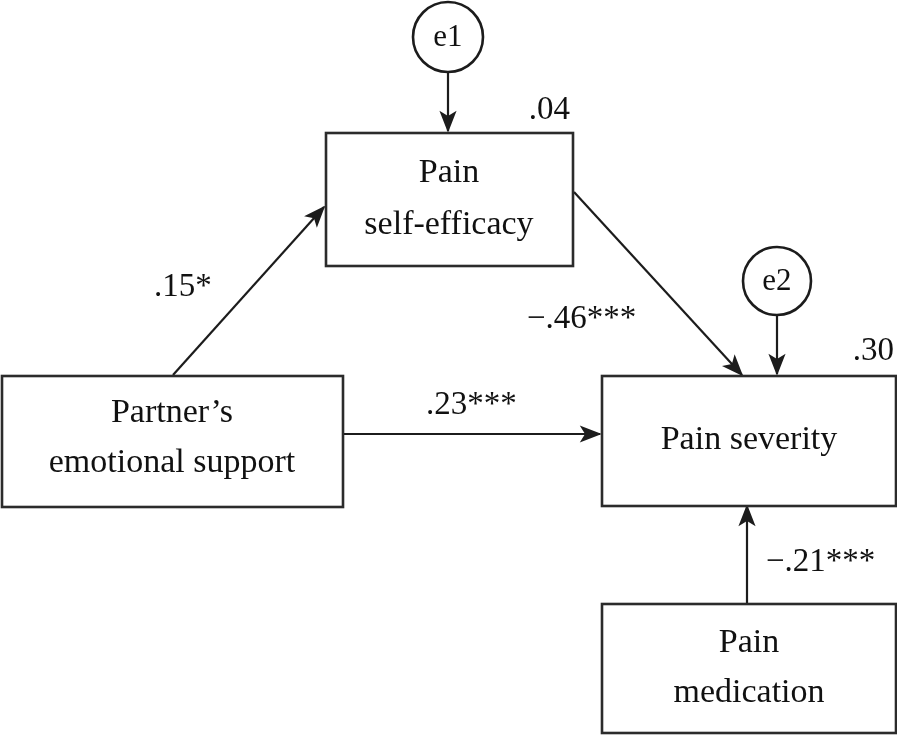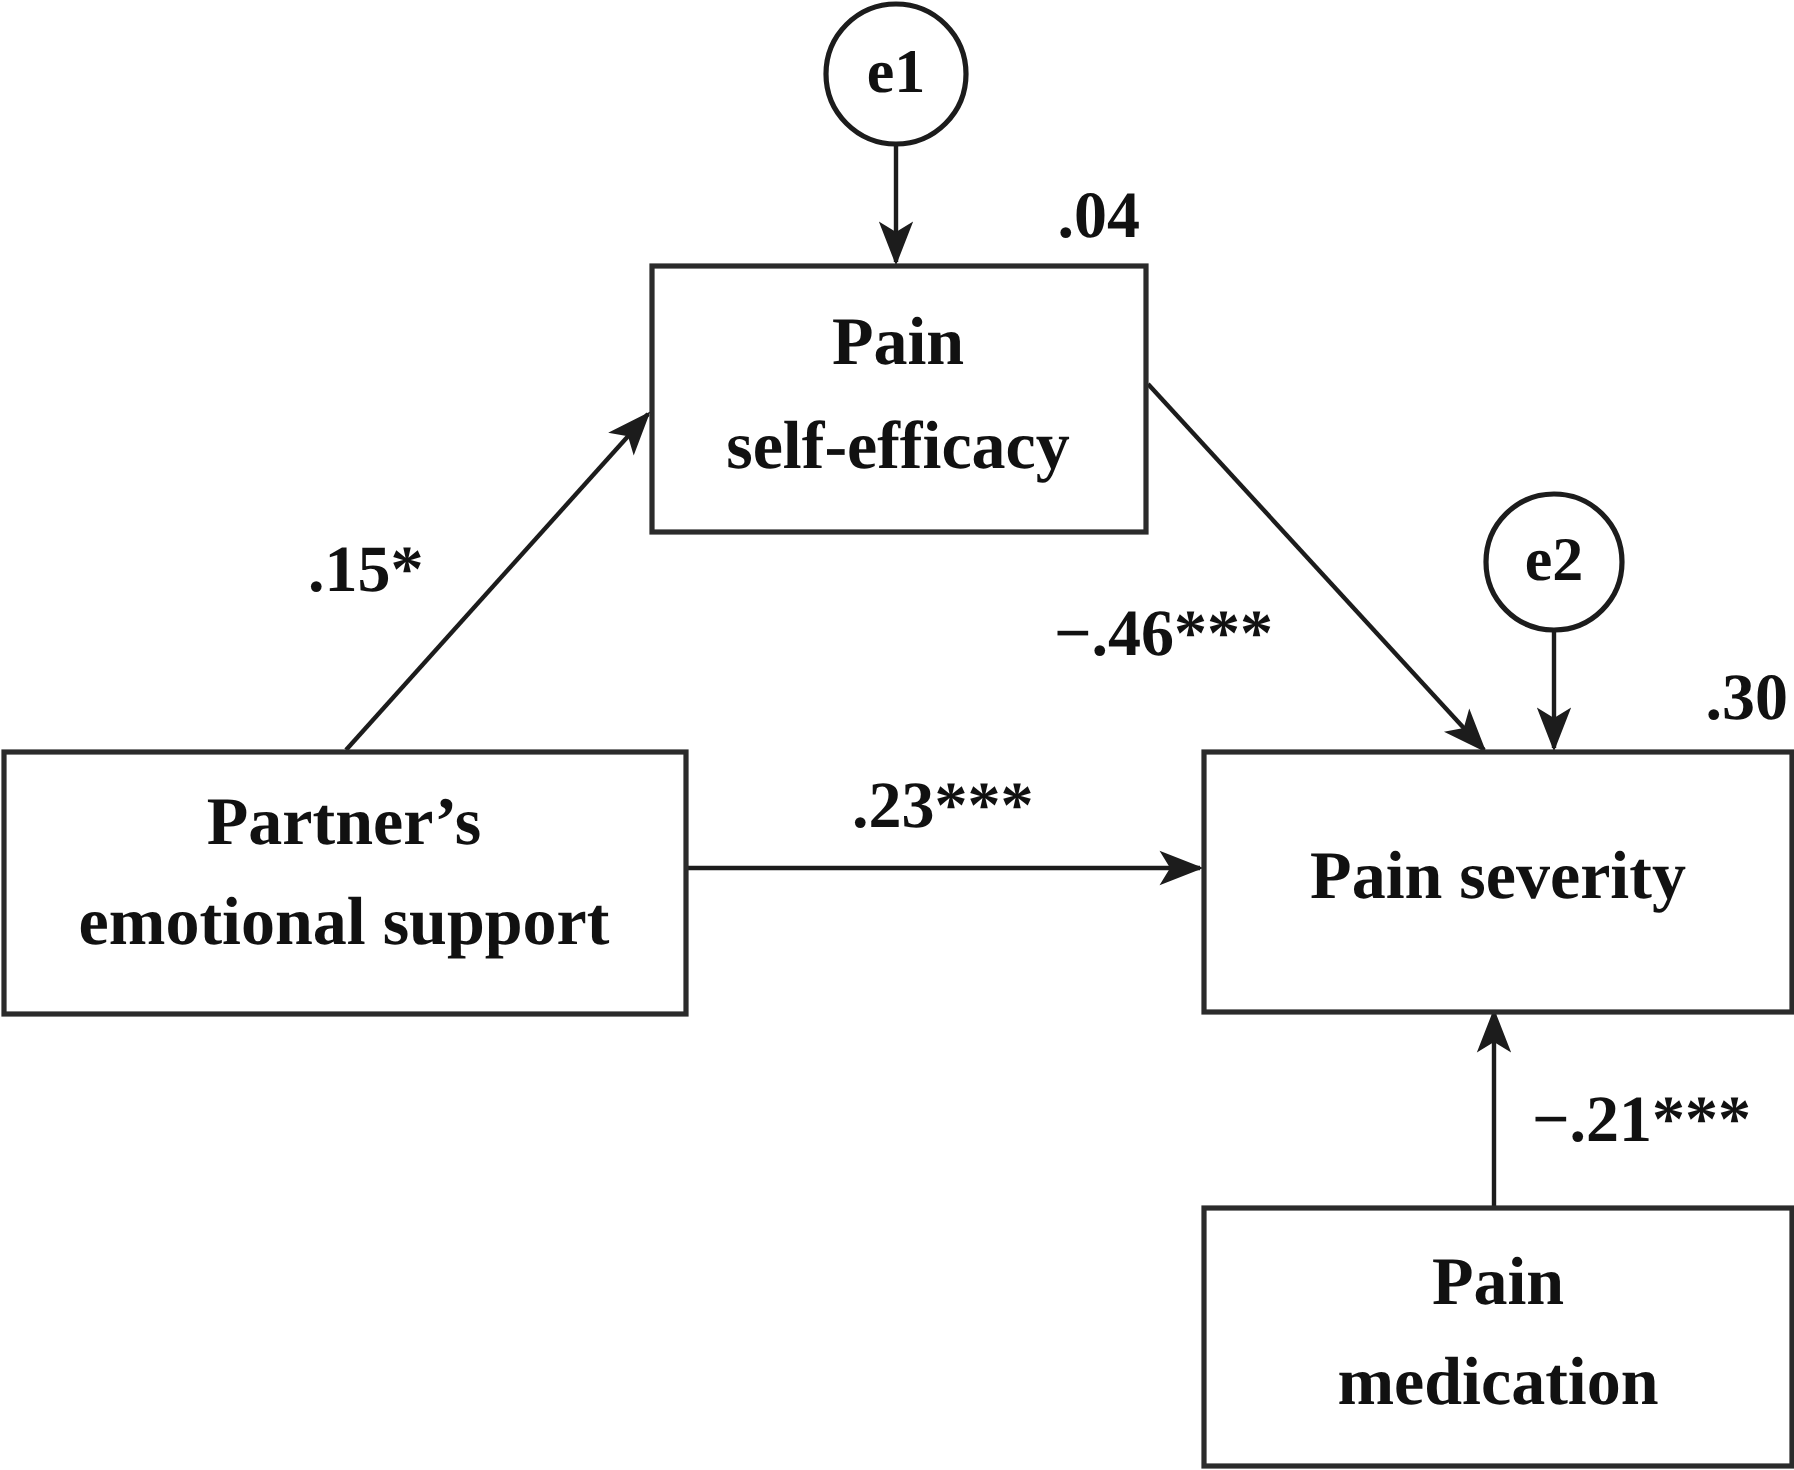--- a/index.html
+++ b/index.html
@@ -12,21 +12,20 @@
     width: 897px;
     height: 735px;
     font-family: "Liberation Serif", "DejaVu Serif", serif;
     overflow: hidden;
   }
   #diagram-root {
     position: relative;
     width: 897px;
     height: 735px;
     background: #ffffff;
-    font-weight: bold;
   }
   svg.diagram-canvas {
     display: block;
     width: 897px;
     height: 735px;
   }
   .node-box {
     fill: #ffffff;
     stroke: #2b2b2b;
     stroke-width: 2.6;

